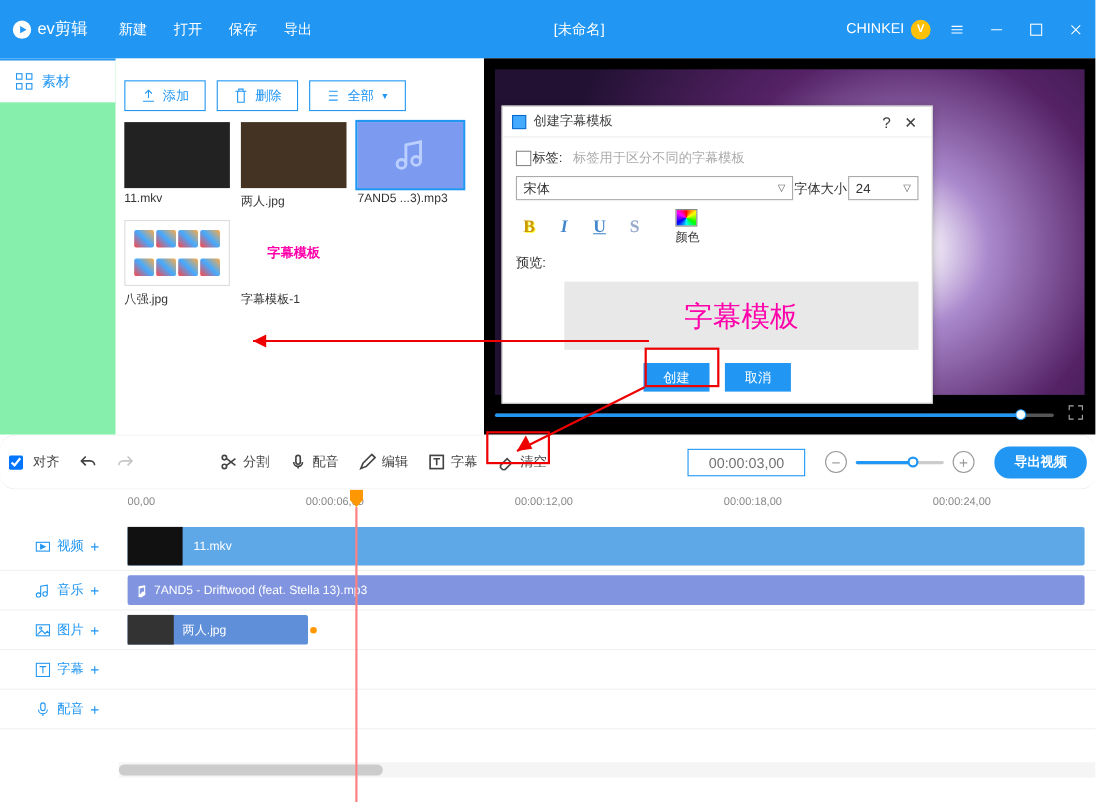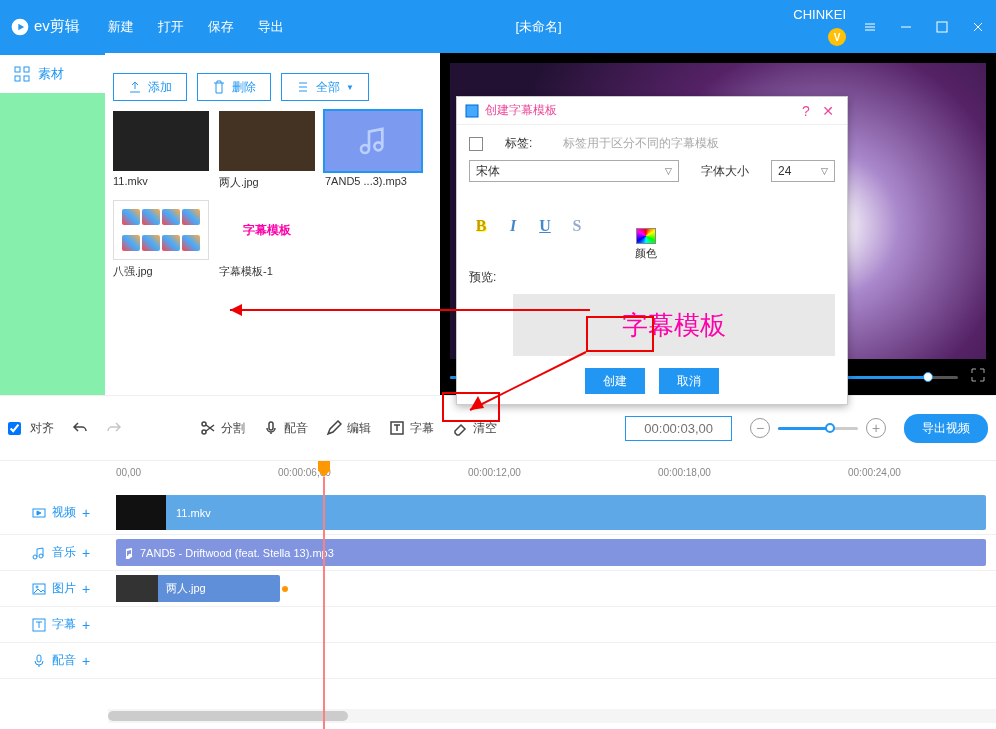--- a/index.html
+++ b/index.html
@@ -4,21 +4,21 @@
 <style>
   * { box-sizing: border-box; margin: 0; padding: 0; font-family: "Microsoft YaHei", sans-serif; }
   body { width: 996px; height: 729px; background: #fff; position: relative; overflow: hidden; }
   
   .titlebar { height: 53px; background: #2196f3; display: flex; align-items: center; color: #fff; font-size: 13px; }
   .logo { display: flex; align-items: center; gap: 4px; padding: 0 10px; font-size: 15px; font-weight: 500; }
   .logo svg { width: 20px; height: 20px; }
   .menu { display: flex; gap: 24px; margin-left: 18px; }
   .menu span { cursor: pointer; }
   .title-center { flex: 1; text-align: center; font-size: 13px; }
-  .user { display: flex; align-items: flex-end; gap: 6px; padding-right: 6px; flex-direction: column; }
+  .user { display: flex; align-items: flex-start; gap: 6px; padding-right: 6px; }
   .avatar { width: 18px; height: 18px; background: #ffc107; border-radius: 50%; display: inline-flex; align-items: center; justify-content: center; color: #fff; font-size: 10px; font-weight: bold; }
   .winbtns { display: flex; }
   .winbtn { width: 36px; height: 40px; display: flex; align-items: center; justify-content: center; cursor: pointer; }
   
   .main { display: flex; height: 342px; }
   .leftnav { width: 105px; background: #86efac; }
   .leftnav .tab { height: 40px; display: flex; align-items: center; gap: 8px; padding-left: 14px; font-size: 13px; color: #666; cursor: pointer; }
   .leftnav .tab.active { background: #fff; color: #2196f3; border-top: 2px solid #2196f3; }
   .leftnav .tab svg { width: 16px; height: 16px; }
   .assets { flex: 0 0 335px; padding: 20px 8px; }
@@ -37,55 +37,55 @@
   .asset-item .name { font-size: 11px; color: #333; margin-top: 4px; white-space: nowrap; overflow: hidden; text-overflow: ellipsis; }
   .preview { flex: 1; background: #000; position: relative; }
   .preview-img { position: absolute; inset: 10px 10px 36px 10px; background: radial-gradient(circle at 70% 55%, #fff 0%, #fff 3%, #a8c 18%, #526 45%, #213 80%); }
   .preview-ctrl { position: absolute; bottom: 6px; left: 10px; right: 10px; height: 24px; display: flex; align-items: center; }
   .pbar { flex: 1; height: 3px; background: #555; position: relative; border-radius: 2px; }
   .pbar-fill { position: absolute; left: 0; top: 0; bottom: 0; width: 95%; background: #2196f3; border-radius: 2px; }
   .pbar-knob { position: absolute; right: 5%; top: -4px; width: 10px; height: 10px; background: #fff; border-radius: 50%; border: 1px solid #2196f3; }
   .fullscreen { margin-left: 12px; color: #aaa; }
   
   .dialog { position: absolute; left: 456px; top: 96px; width: 392px; background: #fff; border: 1px solid #ccc; box-shadow: 0 2px 8px rgba(0,0,0,0.3); z-index: 10; }
-  .dlg-title { height: 28px; display: flex; align-items: center; padding: 0 8px; font-size: 12px; color: #ec4899; border-bottom: 1px solid #eee; }
+  .dlg-title { height: 28px; display: flex; align-items: center; padding: 0 8px; font-size: 12px; color: #404040; border-bottom: 1px solid #eee; }
   .dlg-title .sp { flex: 1; }
   .dlg-title .x { width: 22px; text-align: center; cursor: pointer; font-size: 14px; }
   .dlg-body { padding: 10px 12px; font-size: 12px; color: #333; }
-  .dlg-row { display: flex; align-items: center; margin-bottom: 8px; gap: 22px; }
+  .dlg-row { display: flex; align-items: center; margin-bottom: 8px; gap: 1px; }
   .dlg-row .lbl { min-width: 36px; }
   .chk { width: 14px; height: 14px; border: 1px solid #888; }
   .placeholder { color: #aaa; }
   .sel { flex: 1; height: 22px; border: 1px solid #aaa; padding: 0 6px; display: flex; align-items: center; justify-content: space-between; }
   .sel .arr { font-size: 9px; color: #666; }
   .fmt-btns { display: flex; gap: 8px; align-items: center; }
   .fmt { width: 24px; height: 24px; display: flex; align-items: center; justify-content: center; font-family: serif; font-size: 16px; font-weight: bold; }
   .fmt.b { color: #c90; text-shadow: 1px 1px #ff4; }
   .fmt.i { color: #48c; font-style: italic; }
   .fmt.u { color: #48c; text-decoration: underline; }
   .fmt.s { color: #9ac; }
-  .color-pick { margin-left: 24px; display: flex; flex-direction: column; align-items: center; gap: 2px; margin-top: 38px; }
+  .color-pick { margin-left: 24px; display: flex; flex-direction: column; align-items: flex-start; gap: 2px; }
   .color-grid { width: 20px; height: 16px; background: conic-gradient(red,yellow,lime,cyan,blue,magenta,red); border: 1px solid #888; }
   .preview-box { background: #e8e8e8; height: 62px; display: flex; align-items: center; justify-content: center; font-size: 26px; color: #f0a; font-family: "SimSun"; margin-left: 44px; }
   .dlg-btns { display: flex; justify-content: center; gap: 14px; margin-top: 12px; }
   .btn { height: 26px; padding: 0 18px; background: #2196f3; color: #fff; border: none; font-size: 12px; cursor: pointer; }
   
   .redbox { position: absolute; border: 2px solid #e00; z-index: 20; pointer-events: none; }
   .redarrow { position: absolute; z-index: 19; pointer-events: none; }
   
-  .toolrow { height: 66px; border-top: 1px solid #eee; border-bottom: 1px solid #eee; display: flex; align-items: center; padding: 0 8px; font-size: 12px; color: #444; }
+  .toolrow { height: 50px; border-top: 1px solid #eee; border-bottom: 1px solid #eee; display: flex; align-items: center; padding: 0 8px; font-size: 12px; color: #444; border-radius: 14px; }
   .tr-item { display: flex; align-items: center; gap: 5px; margin-right: 18px; cursor: pointer; }
   .tr-item svg { width: 16px; height: 16px; stroke: #444; fill: none; stroke-width: 1.5; }
   .tr-spacer { flex: 1; }
   .timebox { border: 1px solid #2196f3; color: #737373; padding: 4px 18px; font-size: 13px; }
   .zoom { display: flex; align-items: center; gap: 8px; margin: 0 18px; }
   .zoom .bar { width: 80px; height: 3px; background: #ccc; position: relative; border-radius: 2px; }
   .zoom .bar .fill { position: absolute; left: 0; width: 65%; top: 0; bottom: 0; background: #2196f3; border-radius: 2px; }
   .zoom .knob { position: absolute; left: 65%; top: -4px; width: 10px; height: 10px; background: #fff; border: 2px solid #2196f3; border-radius: 50%; transform: translateX(-50%); }
-  .export { background: #2196f3; color: #fff; border-radius: 14px; padding: 6px 18px; cursor: pointer; }
+  .export { background: #2196f3; color: #fff; border-radius: 14px; padding: 6px 18px; cursor: pointer; font-weight: bold; }
   .circ { width: 20px; height: 20px; border: 1px solid #999; border-radius: 50%; display: flex; align-items: center; justify-content: center; font-size: 14px; color: #999; cursor: pointer; }
   
   .timeline { position: relative; }
   .ruler { height: 30px; position: relative; margin-left: 108px; font-size: 10px; color: #888; }
   .ruler .tick { position: absolute; top: 6px; }
   .playhead { position: absolute; left: 215px; top: 0; bottom: -300px; width: 2px; z-index: 5; }
   .playhead .flag { width: 12px; height: 16px; background: #ff9800; margin-left: -5px; clip-path: polygon(0 0,100% 0,100% 60%,50% 100%,0 60%); }
   .playhead .line { width: 2px; height: 100%; background: #ff8080; margin-left: 0; }
   .track { height: 36px; display: flex; align-items: center; border-bottom: 1px solid #f0f0f0; }
   .track.tall { height: 44px; }

